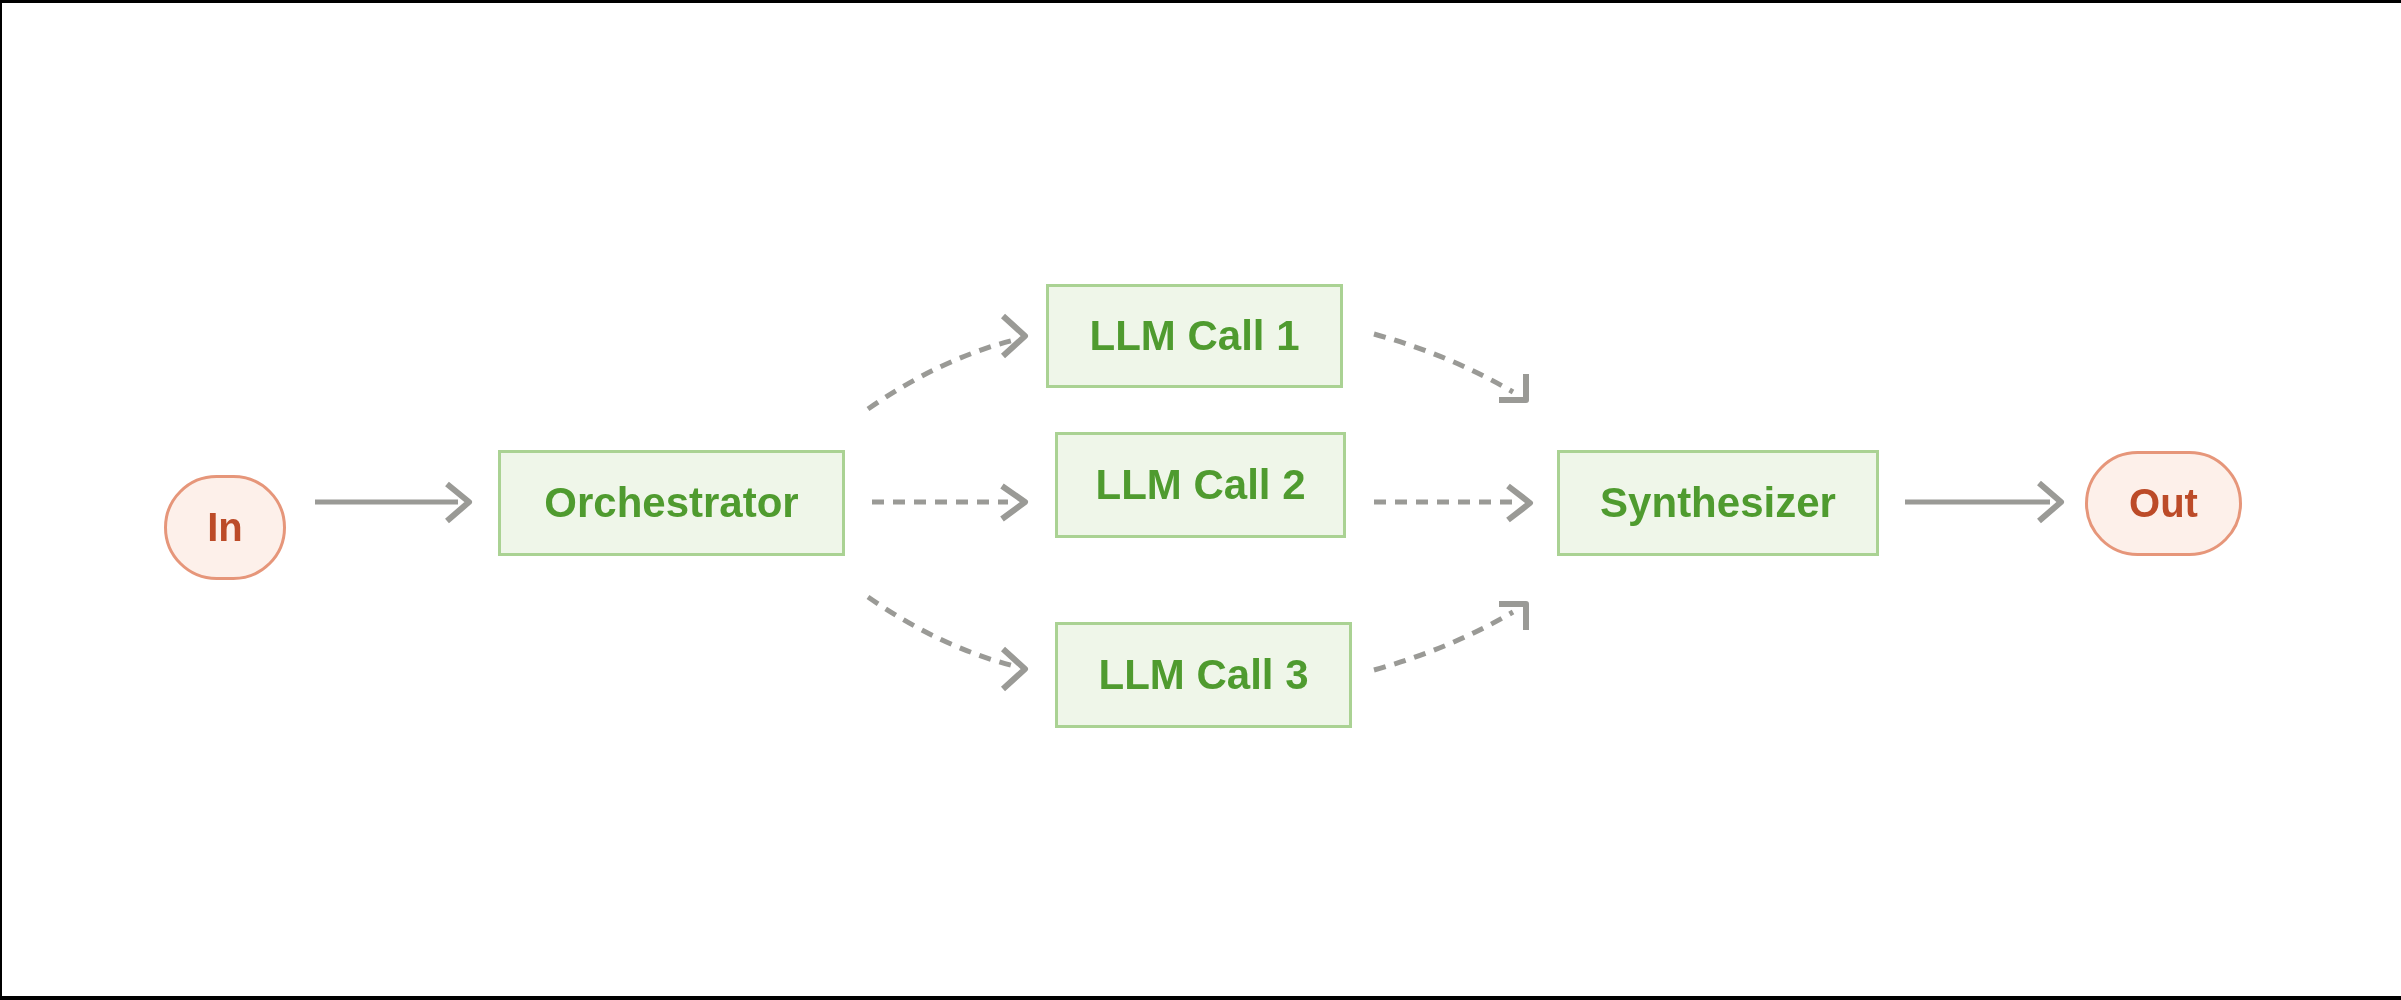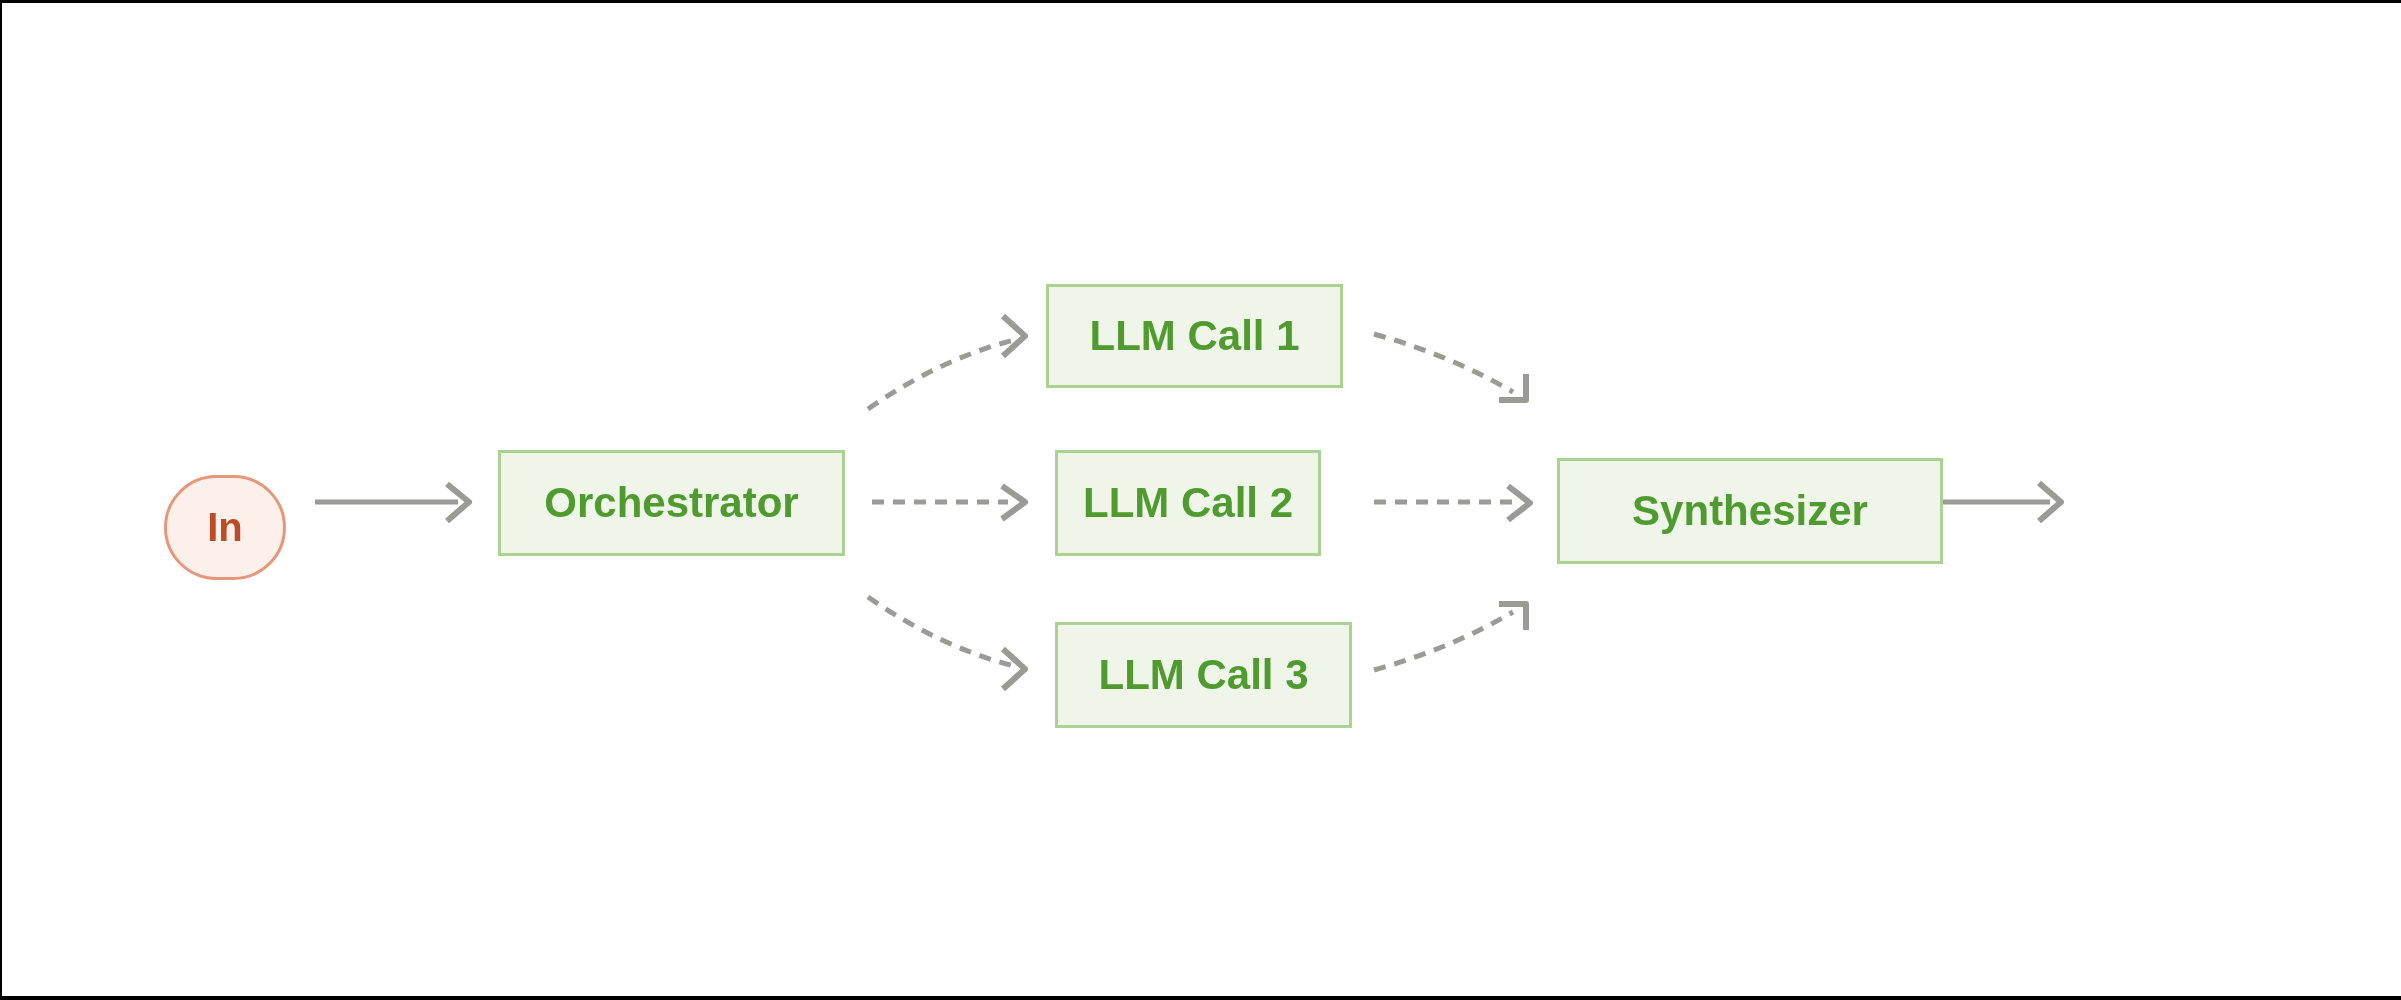--- a/index.html
+++ b/index.html
@@ -66,23 +66,23 @@
     background: #fdf0ea;
     border: 3px solid #e6967a;
     color: #bc4b28;
     font-size: 40px;
     border-radius: 54px;
   }
   
   #node-in          { left: 162px;  top: 472px; width: 122px; height: 105px; justify-content: center; }
   #node-orchestrator{ left: 496px;  top: 447px; width: 347px; height: 106px; text-align: right; }
   #node-llm1        { left: 1044px; top: 281px; width: 297px; height: 104px; }
-  #node-llm2        { left: 1053px; top: 447px; width: 266px; height: 106px; text-align: right; }
+  #node-llm2        { left: 1053px; top: 429px; width: 291px; height: 106px; text-align: right; }
   #node-llm3        { left: 1053px; top: 613px; width: 297px; height: 106px; margin-top: 6px; }
-  #node-synthesizer { left: 1555px; top: 447px; width: 386px; height: 106px; margin-top: 8px; }
+  #node-synthesizer { left: 1555px; top: 447px; width: 322px; height: 106px; }
   #node-out         { left: 2083px; top: 448px; width: 157px; height: 105px; }
 </style>
 </head>
 <body>
 
 <div id="stage">
 
   <svg id="edges" viewBox="0 0 2401 1000" xmlns="http://www.w3.org/2000/svg">
 
     <g>
@@ -143,14 +143,17 @@
   </div>
 
   <div class="node process" id="node-llm3">
     <span>LLM Call 3</span>
   </div>
 
   <div class="node process" id="node-synthesizer">
     <span>Synthesizer</span>
   </div>
 
+  <div class="node terminal" id="node-out">
+    <span>Out</span>
+  </div>
 
 </div>
 
 </body></html>

